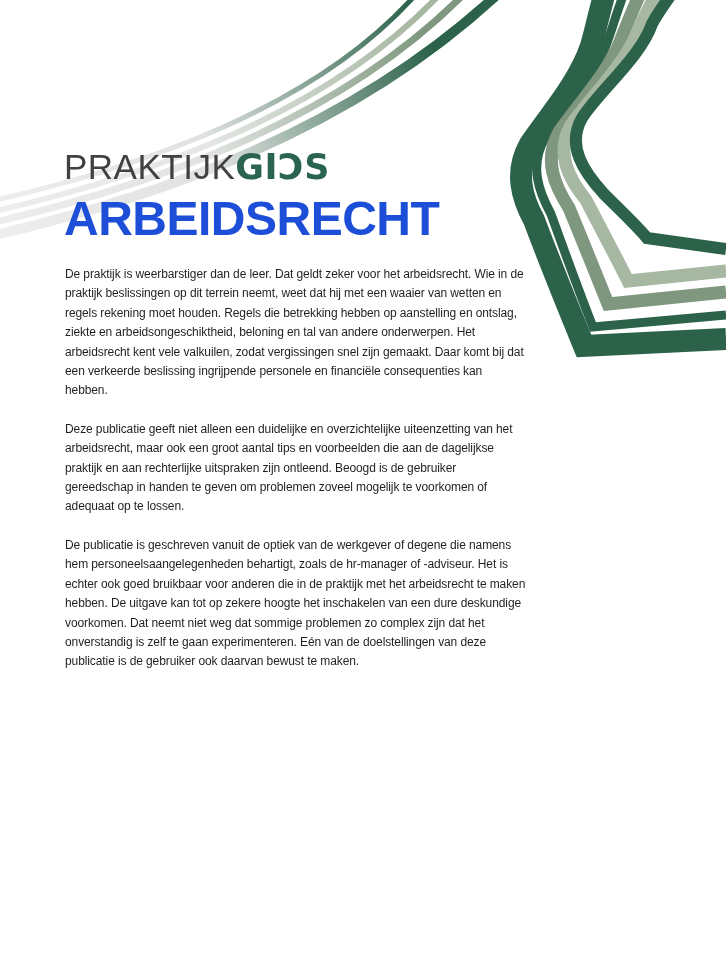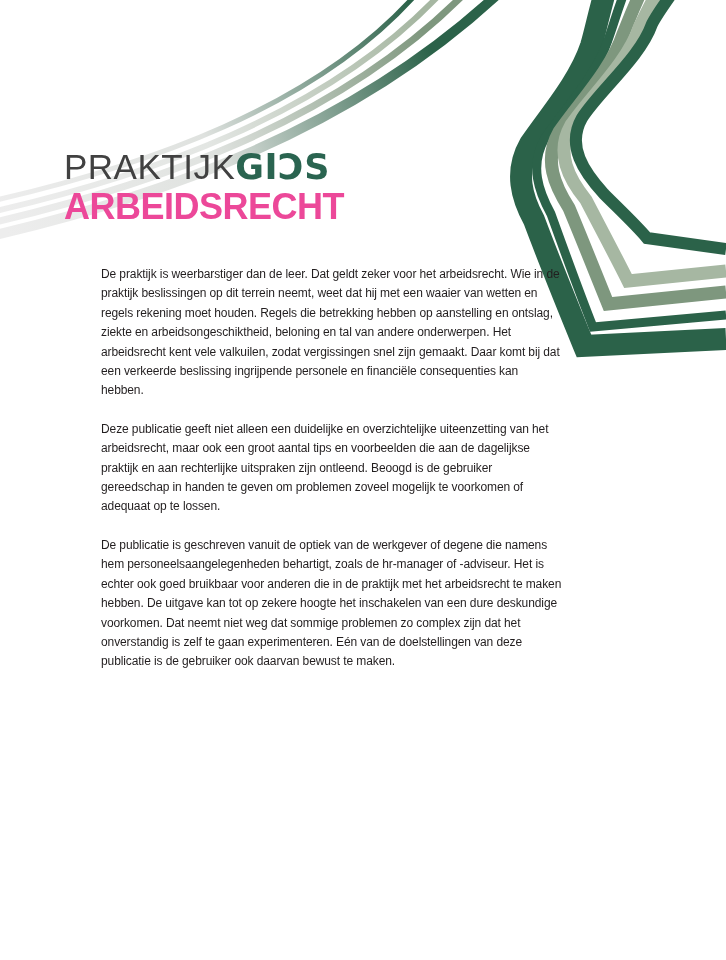--- a/index.html
+++ b/index.html
@@ -17,28 +17,27 @@
   .title-block{
     position:absolute;left:64px;top:148px;z-index:2;
   }
   .series-line{
     font-size:35px;line-height:38px;letter-spacing:0.5px;
     white-space:nowrap;
   }
   .series-prefix{color:#414141;font-weight:400;}
   .series-suffix{color:#2a6450;font-weight:600;font-family:"DejaVu Sans","Liberation Sans",sans-serif;}
   .book-title{
-    font-size:36px;line-height:42px;font-weight:800;
-    color:#ec4899;letter-spacing:-0.5px;white-space:nowrap;
+    font-size:48px;line-height:42px;font-weight:800;
+    color:#1d4ed8;letter-spacing:-0.5px;white-space:nowrap;margin-top:12px;
   }
   .body-text{
     position:absolute;left:65px;top:265px;width:462px;z-index:2;
     font-size:12px;line-height:19.4px;color:#221e1f;
     letter-spacing:-0.1px;
-    margin-left:36px;
   }
   .body-text p{margin:0 0 19px 0;}
   .barcode-wrap{
     position:absolute;left:44px;top:842px;z-index:2;
     display:flex;align-items:flex-end;
   }
   .barcode-lead{
     font-size:14px;color:#111;margin-right:4px;line-height:14px;
     padding-bottom:0px;
   }

